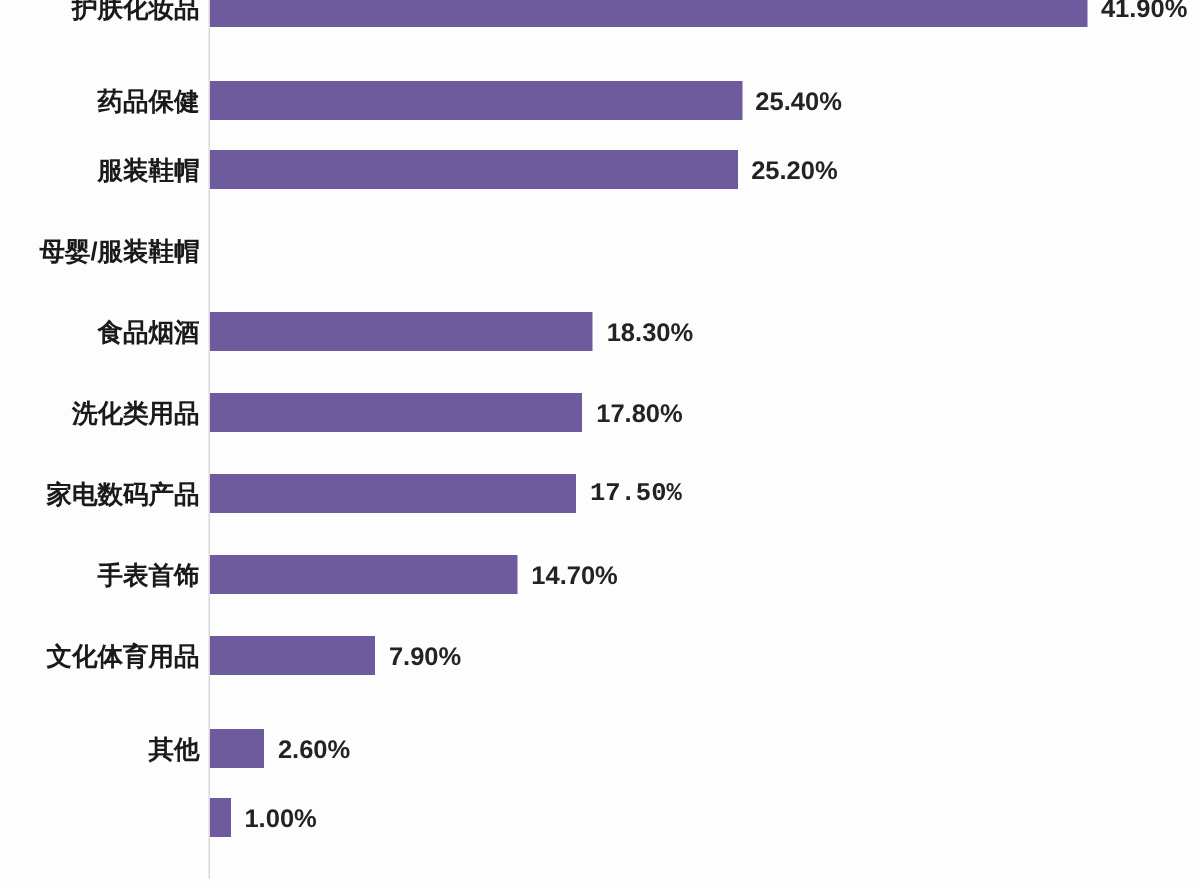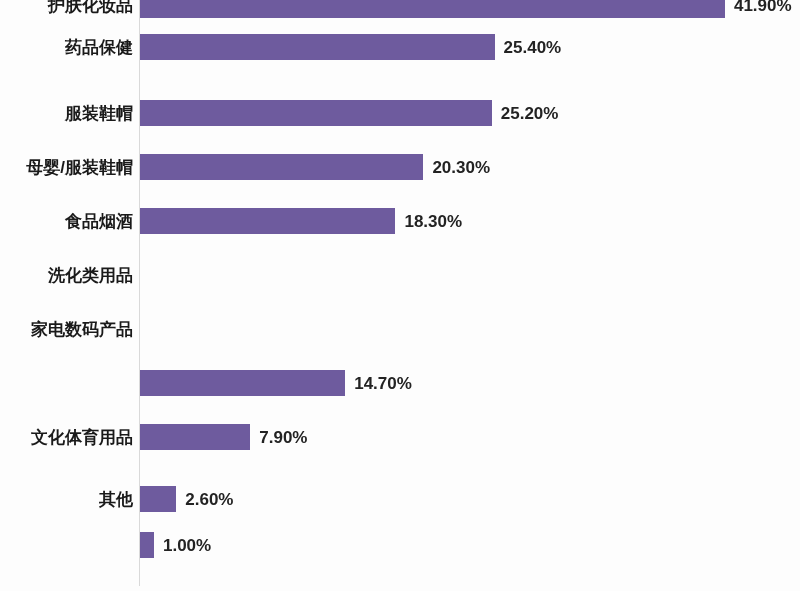--- a/index.html
+++ b/index.html
@@ -86,55 +86,60 @@
   <div class="plot-area">
     <div class="axis-line"></div>
     <div id="bars-container">
         <div class="bar-row" style="top: -22px;">
           <div class="cat-label">护肤化妆品</div>
           <div class="bar-wrap">
             <div class="bar" style="width: 584.924px; background: rgb(110, 91, 158);"></div>
             <span class="value-label">41.90%</span>
           </div>
         </div>
-        <div class="bar-row" style="top: 20px;">
+        <div class="bar-row" style="top: 40px;">
           <div class="cat-label">药品保健</div>
           <div class="bar-wrap">
             <div class="bar" style="width: 354.584px; background: rgb(110, 91, 158);"></div>
             <span class="value-label">25.40%</span>
           </div>
         </div>
         <div class="bar-row" style="top: 86px;">
           <div class="cat-label">服装鞋帽</div>
           <div class="bar-wrap">
             <div class="bar" style="width: 351.792px; background: rgb(110, 91, 158);"></div>
             <span class="value-label">25.20%</span>
           </div>
         </div>
         <div class="bar-row" style="top: 140px;">
           <div class="cat-label">母婴/服装鞋帽</div>
-          <div class="bar-wrap">
-            <div class="bar" style="width: 283.388px; background: rgb(110, 91, 158);"></div>
-            <span class="value-label">20.30%</span>
-          </div>
         </div>
         <div class="bar-row" style="top: 194px; text-align: right;">
           <div class="cat-label">食品烟酒</div>
           <div class="bar-wrap">
             <div class="bar" style="width: 255.468px; background: rgb(110, 91, 158);"></div>
             <span class="value-label">18.30%</span>
           </div>
         </div>
         <div class="bar-row" style="top: 248px;">
           <div class="cat-label">洗化类用品</div>
+          <div class="bar-wrap">
+            <div class="bar" style="width: 248.488px; background: rgb(110, 91, 158);"></div>
+            <span class="value-label">17.80%</span>
+          </div>
         </div>
         <div class="bar-row" style="top: 302px; font-family: Liberation Mono, monospace;">
           <div class="cat-label">家电数码产品</div>
+          <div class="bar-wrap">
+            <div class="bar" style="width: 244.3px; background: rgb(110, 91, 158);"></div>
+            <span class="value-label">17.50%</span>
+          </div>
         </div>
         <div class="bar-row" style="top: 356px;">
+          <div class="cat-label">手表首饰</div>
           <div class="bar-wrap">
             <div class="bar" style="width: 205.212px; background: rgb(110, 91, 158);"></div>
             <span class="value-label">14.70%</span>
           </div>
         </div>
         <div class="bar-row" style="top: 410px;">
           <div class="cat-label">文化体育用品</div>
           <div class="bar-wrap">
             <div class="bar" style="width: 110.284px; background: rgb(110, 91, 158);"></div>
             <span class="value-label">7.90%</span>

